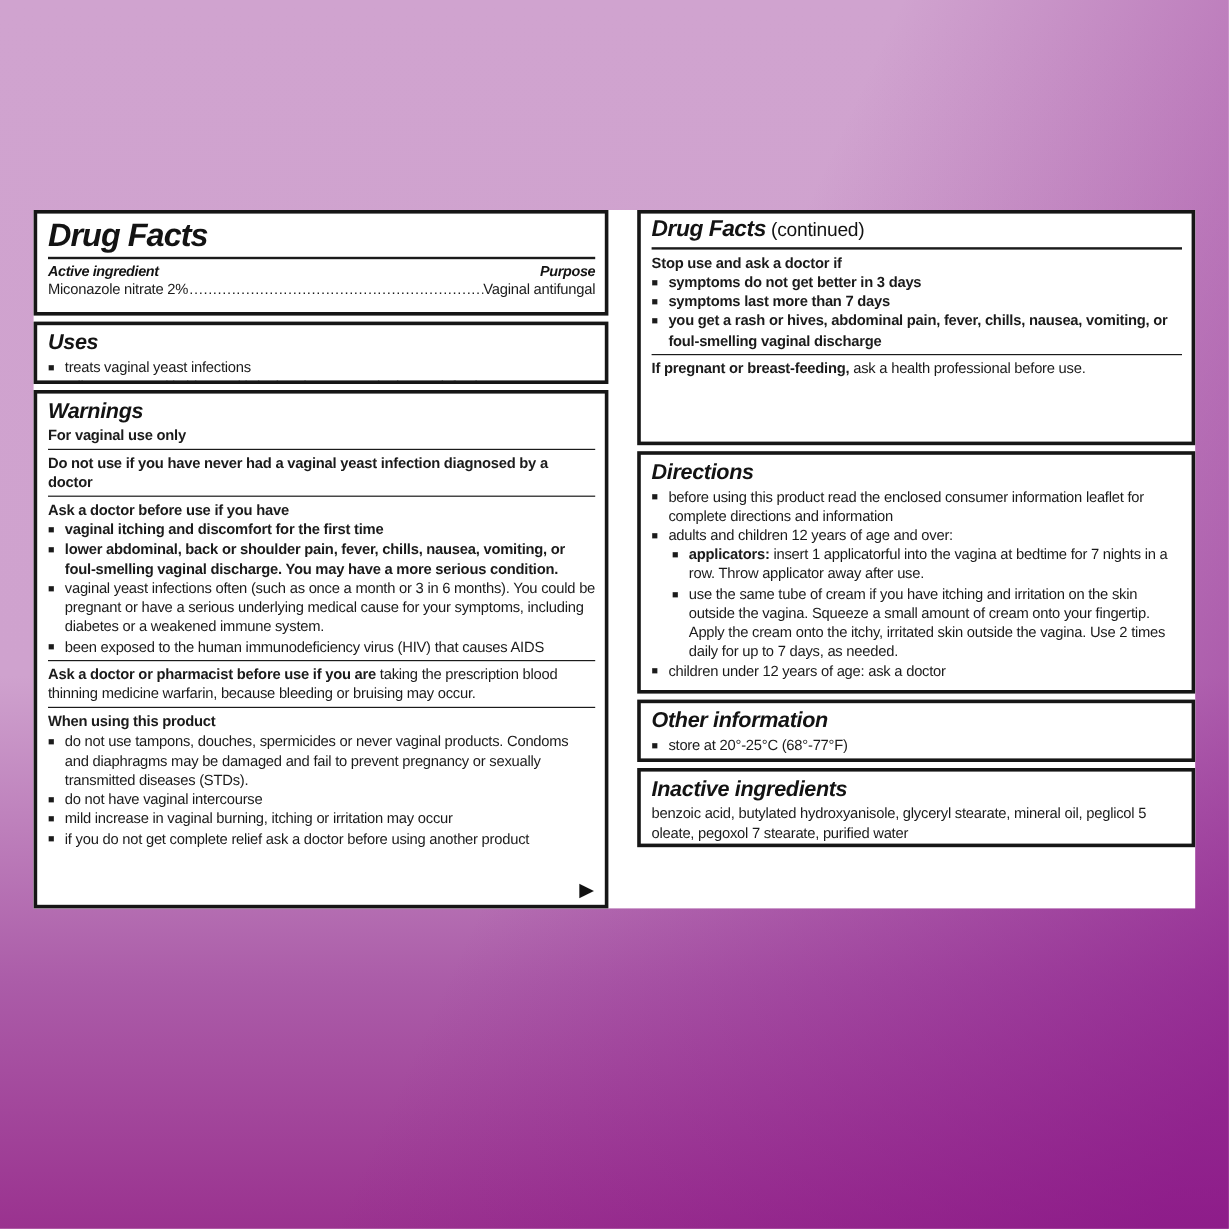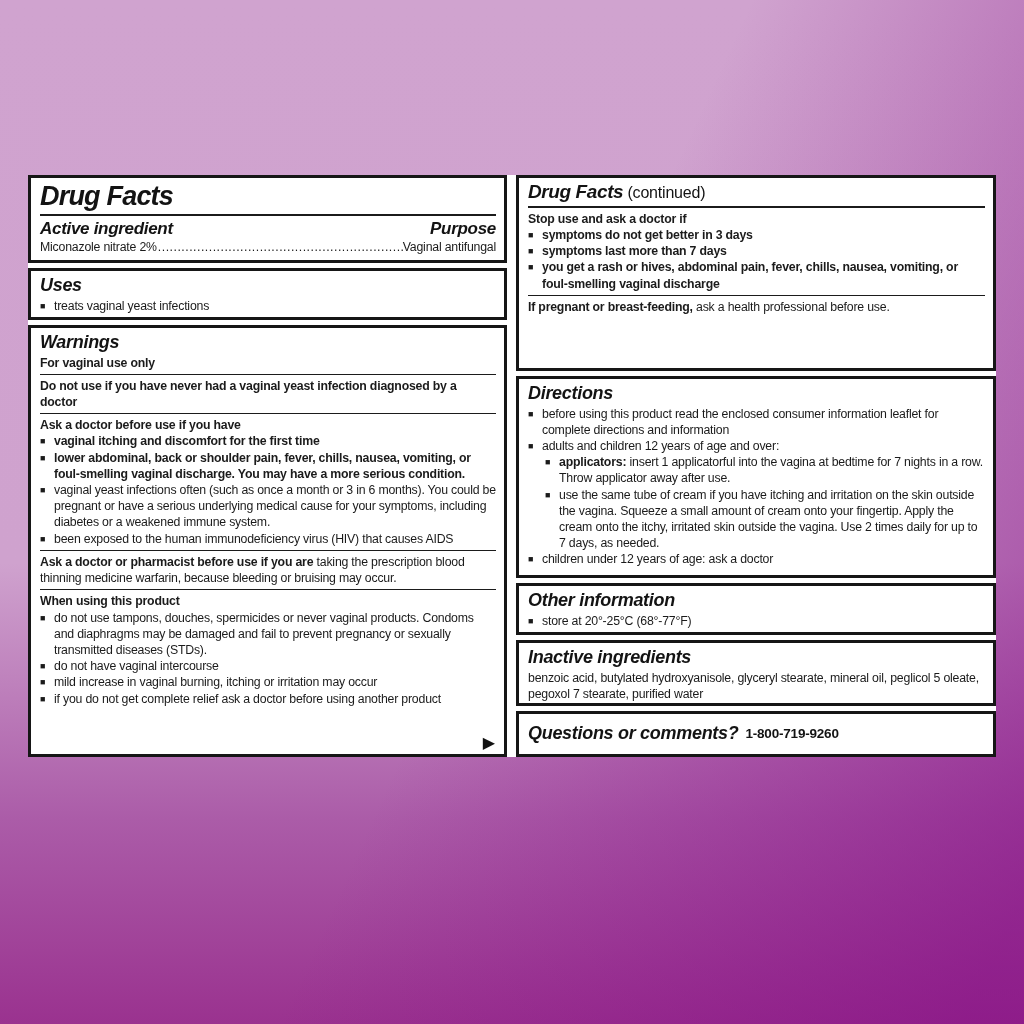--- a/index.html
+++ b/index.html
@@ -6,35 +6,35 @@
   html,body { width:1024px; height:1024px; overflow:hidden; }
   body {
     font-family:"Liberation Sans", sans-serif;
     position:relative;
     background-image:
       linear-gradient(115deg, rgba(140,20,140,0) 50%, rgba(134,14,134,0.60) 96%),
       linear-gradient(180deg, #d0a3cf 0%, #cfa2ce 55%, #ab5ca8 80%, #9a328f 100%);
   }
   .label {
     position:absolute; left:28px; top:175px; width:968px; height:582px;
-    background:#fff; display:flex; gap:9px;
+    background:#fff; display:flex; gap:24px;
   }
   .col { display:flex; flex-direction:column; gap:5px; height:100%; }
   .col-left { width:479px; }
   .col-right { flex:1; }
   .box { border:3px solid #161616; background:#fff; padding:3px 8px 4px 9px; overflow:hidden; }
   .grow { flex:1 1 auto; position:relative; }
 
   .t { font-size:12.3px; line-height:1.32; letter-spacing:-0.2px; color:#1b1b1b; }
   .b { font-weight:bold; }
   .title-main { font-size:27px; font-weight:bold; font-style:italic; letter-spacing:-0.8px; color:#131313; line-height:1.15; }
   .title-cont { font-size:19px; font-weight:bold; font-style:italic; letter-spacing:-0.4px; color:#131313; line-height:1.2; }
   .title-suffix { font-size:16px; font-weight:normal; font-style:normal; letter-spacing:-0.2px;margin-top:32px; }
   .h2 { font-size:18px; font-weight:bold; font-style:italic; letter-spacing:-0.3px; color:#131313; line-height:1.25; margin-bottom:1px; }
-  .h3 { font-size:17px; font-weight:bold; font-style:italic; letter-spacing:-0.3px; color:#131313; line-height:1.2; }
+  .h3 { font-size:12px; font-weight:bold; font-style:italic; letter-spacing:-0.3px; color:#131313; line-height:1.2; }
   .divider { border-top:2.5px solid #1b1b1b; margin:2px 0 3px; }
   .divider-thin { border-top:1.5px solid #1b1b1b; margin:3px 0; }
 
   .li { display:flex; align-items:flex-start; }
   .li .bm { flex:none; width:14px; font-size:9px; line-height:16px; color:#1b1b1b; }
   .li .tx { flex:1; }
   .li.nested { margin-left:17px; }
 
   .ai-head { display:flex; justify-content:space-between; align-items:baseline; margin-top:1px; }
   .ai-row { display:flex; align-items:baseline; }
@@ -181,20 +181,14 @@
         <span class="bm">■</span>
         <span class="tx">store at 20°-25°C (68°-77°F)</span>
       </div>
     </div>
 
     <div class="box" style="height:66px">
       <div class="h2">Inactive ingredients</div>
       <div class="t">benzoic acid, butylated hydroxyanisole, glyceryl stearate, mineral oil, peglicol 5 oleate, pegoxol 7 stearate, purified water</div>
     </div>
 
-    <div class="box grow">
-      <div class="q-row">
-        <span class="h2" style="margin-bottom:0">Questions or comments?</span>
-        <span class="q-phone">1-800-719-9260</span>
-      </div>
-    </div>
   </div>
 </div>
 
 </body></html>

